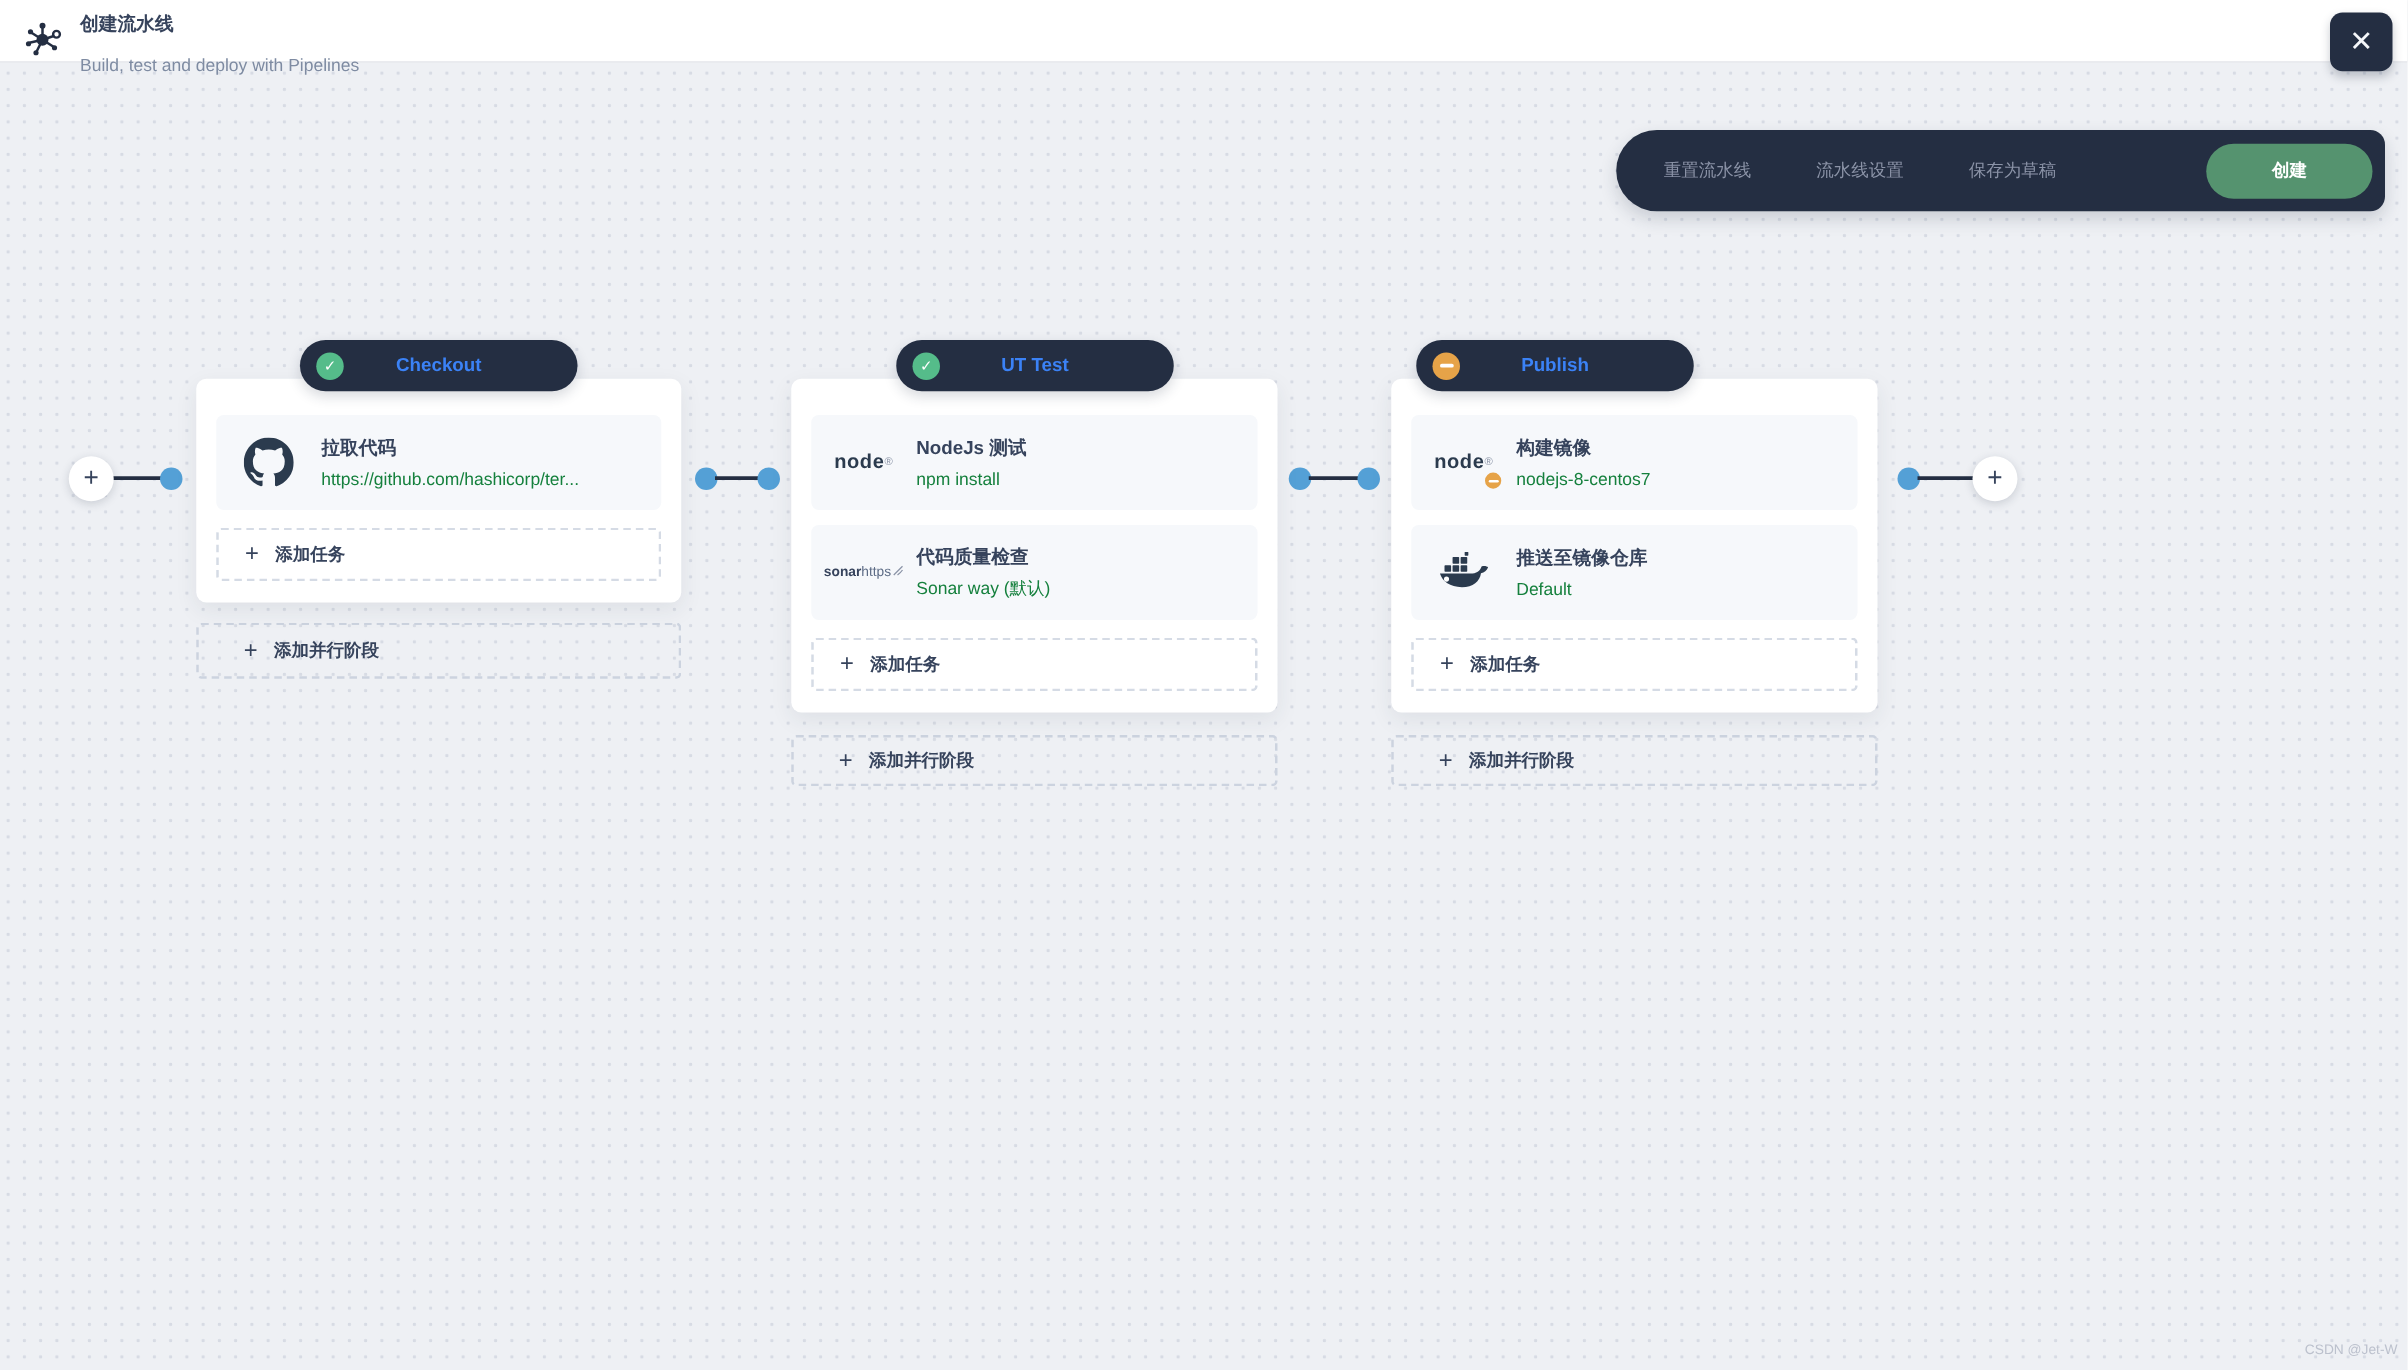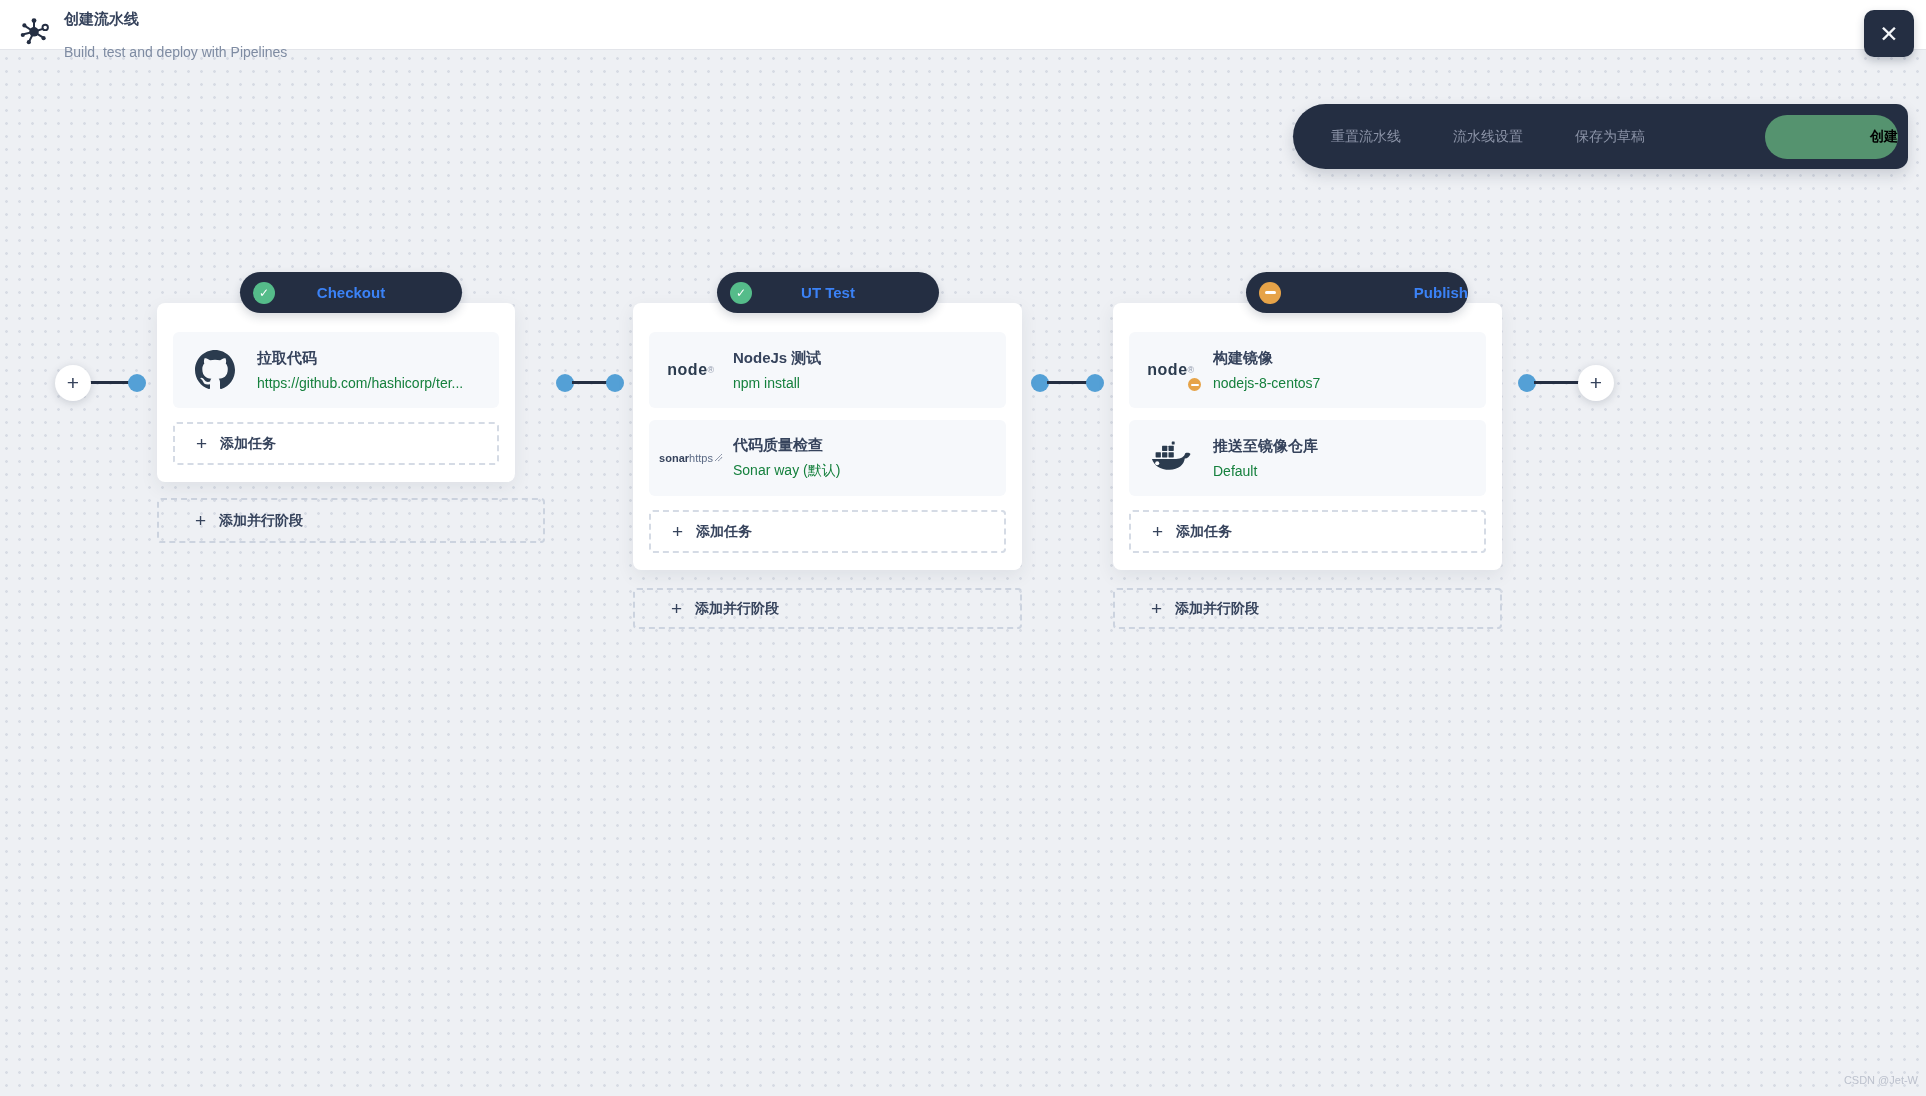--- a/index.html
+++ b/index.html
@@ -23,22 +23,22 @@
     box-shadow:0 4px 8px rgba(36,46,66,.25); z-index:30; font-family:"DejaVu Sans",sans-serif; }
 
   
   .toolbar { position:absolute; left:1293px; top:104px; width:615px; height:65px;
     background:#242e42; border-radius:33px 12px 12px 33px;
     display:flex; align-items:center; padding:0 10px 0 38px;
     box-shadow:0 6px 14px rgba(36,46,66,.18); z-index:10; }
   .toolbar .tb-btn { background:none; border:none; color:#8b93a7; font-size:14px;
     margin-right:52px; cursor:pointer; white-space:nowrap; font-family:inherit; }
   .toolbar .create-btn { margin-left:auto; width:133px; height:44px; border:none;
-    border-radius:22px; background:#55936f; color:#000000; font-size:14px; font-weight:600;
-    cursor:pointer; font-family:inherit;text-align:right; }
+    border-radius:22px; background:#55936f; color:#ffffff; font-size:14px; font-weight:600;
+    cursor:pointer; font-family:inherit; }
 
   
   .conn-line { position:absolute; height:3px; background:#242e42; top:381px; }
   .conn-dot { position:absolute; width:18px; height:18px; border-radius:50%; background:#54a0d6; top:374px; }
   .plus-node { position:absolute; top:365px; width:36px; height:36px; border-radius:50%;
     background:#ffffff; box-shadow:0 2px 8px rgba(36,46,66,.18);
     display:flex; align-items:center; justify-content:center;
     font-size:21px; color:#36435c; cursor:pointer; border:none; z-index:5; font-family:inherit; }
 
   
@@ -142,21 +142,21 @@
   <button class="plus-node" style="left:1578px;">
     <span>+</span>
   </button>
 
   <div class="stage-pill" style="left:240px;">
     <span class="status-circle success">
       <span>✓</span>
     </span>
     <span class="pill-label">Checkout</span>
   </div>
-  <div class="stage-card" style="left:157px; width:358px; height:179px;">
+  <div class="stage-card" style="left:157px; width:388px; height:179px;">
     <div class="task-row">
       <span class="task-icon">
         <svg width="40" height="40" viewBox="0 0 16 16">
           <path fill="#2b3b4e" d="M8 0C3.58 0 0 3.58 0 8c0 3.54 2.29 6.53 5.47 7.59.4.07.55-.17.55-.38 0-.19-.01-.82-.01-1.49-2.01.37-2.53-.49-2.69-.94-.09-.23-.48-.94-.82-1.13-.28-.15-.68-.52-.01-.53.63-.01 1.08.58 1.23.82.72 1.21 1.87.87 2.33.66.07-.52.28-.87.51-1.07-1.78-.2-3.64-.89-3.64-3.95 0-.87.31-1.59.82-2.15-.08-.2-.36-1.02.08-2.12 0 0 .67-.21 2.2.82.64-.18 1.32-.27 2-.27s1.36.09 2 .27c1.53-1.04 2.2-.82 2.2-.82.44 1.1.16 1.92.08 2.12.51.56.82 1.27.82 2.15 0 3.07-1.87 3.75-3.65 3.95.29.25.54.73.54 1.48 0 1.07-.01 1.93-.01 2.2 0 .21.15.46.55.38A8.01 8.01 0 0 0 16 8c0-4.42-3.58-8-8-8z"></path>
         </svg>
       </span>
       <div class="task-texts">
         <div class="task-title">拉取代码</div>
         <div class="task-sub">https://github.com/hashicorp/ter...</div>
       </div>
@@ -202,21 +202,21 @@
     <button class="add-task">
       <span class="plus-glyph">+</span>
       <span class="add-label">添加任务</span>
     </button>
   </div>
   <button class="add-parallel" style="left:633px; top:588px; width:389px; height:41px;">
     <span class="plus-glyph">+</span>
     <span class="add-label">添加并行阶段</span>
   </button>
 
-  <div class="stage-pill" style="left:1246px;justify-content:flex-end;">
+  <div class="stage-pill" style="left:1133px;">
     <span class="status-circle pending">
       <span class="minus-bar"></span>
     </span>
     <span class="pill-label">Publish</span>
   </div>
   <div class="stage-card" style="left:1113px; width:389px; height:267px;">
     <div class="task-row">
       <span class="task-icon">
         <span class="logo-node"><span>node</span><i>®</i></span>
         <span class="task-badge">

